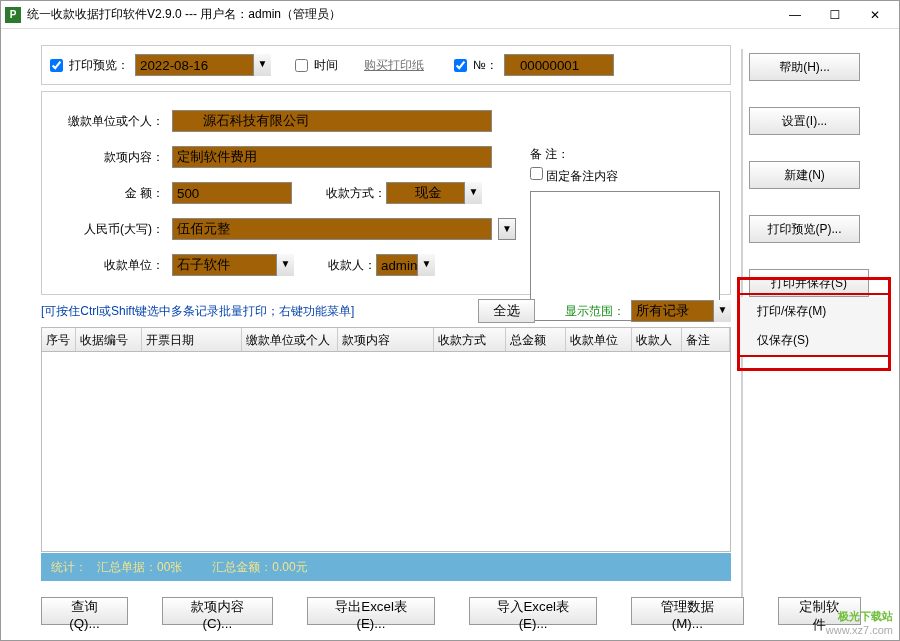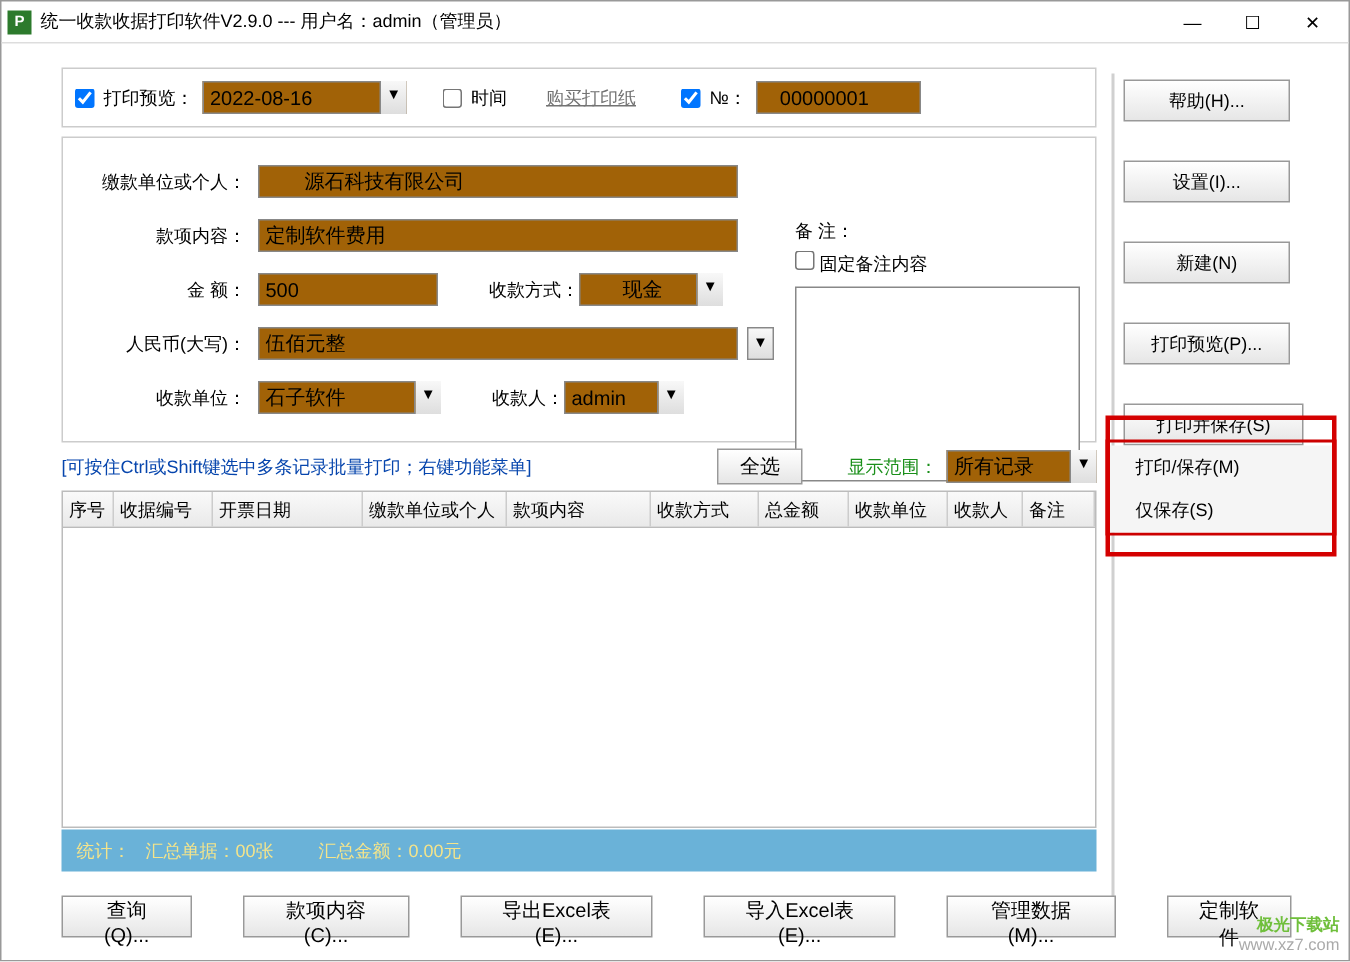--- a/index.html
+++ b/index.html
@@ -123,21 +123,21 @@
         </div>
         <div class="row" style="margin-bottom:0">
           <span class="lbl">收款单位：</span>
           <span class="cwrap">
             <input class="txt" style="width: 122px;" value="石子软件">
             <span class="dbtn">▼</span>
           </span>
           <span style="width:34px"></span>
           <span>收款人：</span>
           <span class="cwrap">
-            <input class="txt" style="width: 80px;" value="admin">
+            <input class="txt" style="width: 59px;" value="admin">
             <span class="dbtn">▼</span>
           </span>
         </div>
 
         <div class="remarkbox">
           <div style="margin-bottom:4px">备 注：</div>
           <div style="margin-bottom:6px">
             <input type="checkbox" style="">
             <span>固定备注内容</span>
           </div>

